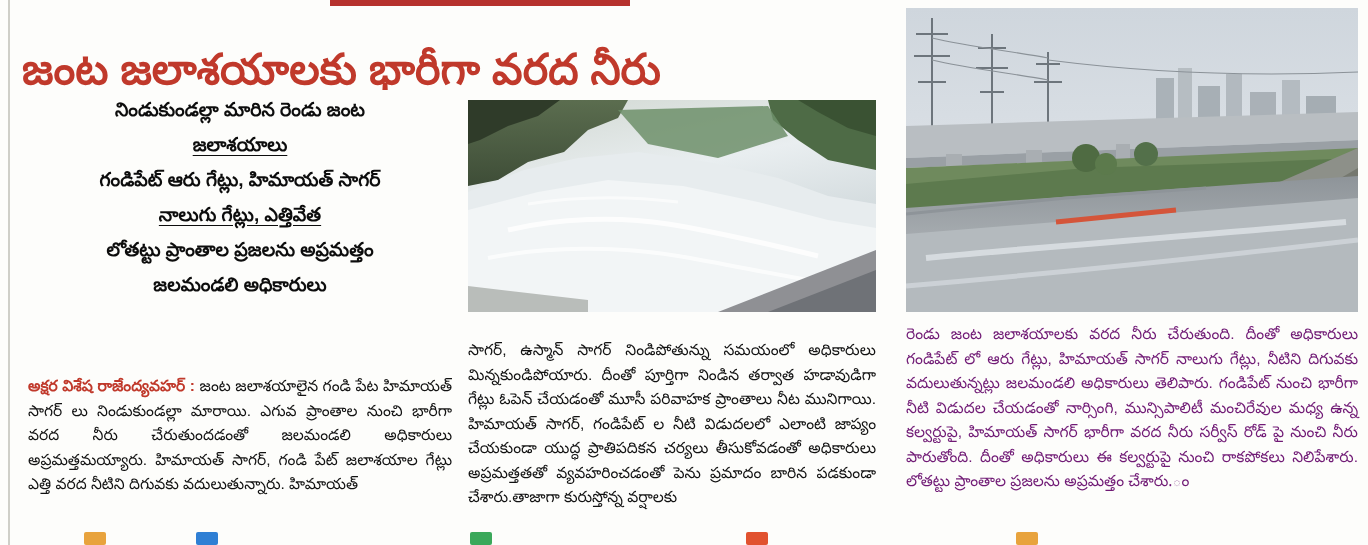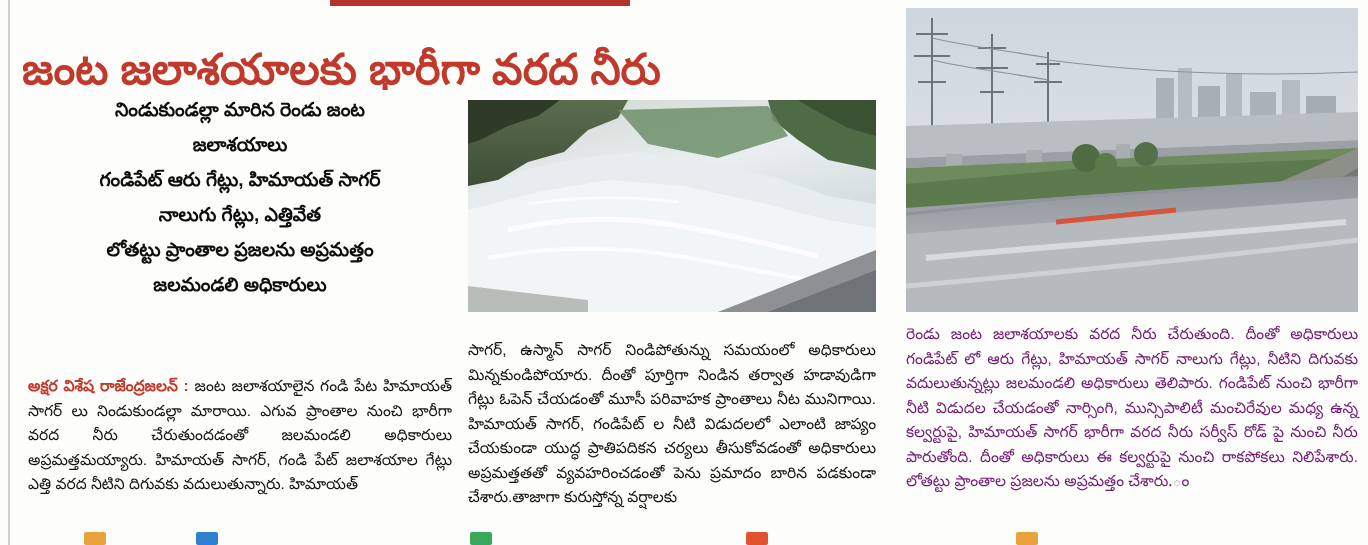--- a/index.html
+++ b/index.html
@@ -61,20 +61,21 @@
     text-align: center;
     color: #0d0d0d;
   }
   .standfirst .sf-line {
     font-size: 19px;
     line-height: 35px;
     font-weight: bold;
     white-space: nowrap;
   }
   .standfirst .sf-line.underline {
+    text-decoration: underline;
     text-underline-offset: 4px;
   }
   
   .col-left-body {
     position: absolute;
     left: 28px;
     top: 374px;
     width: 424px;
     font-size: 15.5px;
     line-height: 24.5px;
@@ -263,21 +264,21 @@
       <circle cx="200" cy="156" r="11" fill="#5c7a4c"></circle>
       <circle cx="240" cy="146" r="12" fill="#53704a"></circle>
     </svg>
   </div>
 
   <div class="col-mid-body">సాగర్, ఉస్మాన్ సాగర్ నిండిపోతున్ను సమయంలో అధికారులు మిన్నకుండిపోయారు. దీంతో పూర్తిగా నిండిన తర్వాత హడావుడిగా గేట్లు ఓపెన్ చేయడంతో మూసీ పరివాహక ప్రాంతాలు నీట మునిగాయి. హిమాయత్ సాగర్, గండిపేట్ ల నీటి విడుదలలో ఎలాంటి జాప్యం చేయకుండా యుద్ధ ప్రాతిపదికన చర్యలు తీసుకోవడంతో అధికారులు అప్రమత్తతతో వ్యవహరించడంతో పెను ప్రమాదం బారిన పడకుండా చేశారు.తాజాగా కురుస్తోన్న వర్షాలకు</div>
 
   <div class="col-right-body">రెండు జంట జలాశయాలకు వరద నీరు చేరుతుంది. దీంతో అధికారులు గండిపేట్ లో ఆరు గేట్లు, హిమాయత్ సాగర్ నాలుగు గేట్లు, నీటిని దిగువకు వదులుతున్నట్లు జలమండలి అధికారులు తెలిపారు. గండిపేట్ నుంచి భారీగా నీటి విడుదల చేయడంతో నార్సింగి, మున్సిపాలిటీ మంచిరేవుల మధ్య ఉన్న కల్వర్టుపై, హిమాయత్ సాగర్ భారీగా వరద నీరు సర్వీస్ రోడ్ పై నుంచి నీరు పారుతోంది. దీంతో అధికారులు ఈ కల్వర్టుపై నుంచి రాకపోకలు నిలిపేశారు. లోతట్టు ప్రాంతాల ప్రజలను అప్రమత్తం చేశారు.ం</div>
 
   <div class="col-left-body">
-    <span class="byline">అక్షర విశేష రాజేంద్రజలన్ :</span><span> జంట జలాశయాలైన గండి పేట హిమాయత్ సాగర్ లు నిండుకుండల్లా మారాయి. ఎగువ ప్రాంతాల నుంచి భారీగా వరద నీరు చేరుతుందడంతో జలమండలి అధికారులు అప్రమత్తమయ్యారు. హిమాయత్ సాగర్, గండి పేట్ జలాశయాల గేట్లు ఎత్తి వరద నీటిని దిగువకు వదులుతున్నారు. హిమాయత్</span>
+    <span class="byline">అక్షర విశేష రాజేంద్యవహర్ :</span><span> జంట జలాశయాలైన గండి పేట హిమాయత్ సాగర్ లు నిండుకుండల్లా మారాయి. ఎగువ ప్రాంతాల నుంచి భారీగా వరద నీరు చేరుతుందడంతో జలమండలి అధికారులు అప్రమత్తమయ్యారు. హిమాయత్ సాగర్, గండి పేట్ జలాశయాల గేట్లు ఎత్తి వరద నీటిని దిగువకు వదులుతున్నారు. హిమాయత్</span>
   </div>
 
   <div class="bottom-row">
     <div class="chip" style="left:84px;background:#e8a33d;"></div>
     <div class="chip" style="left:196px;background:#2f7fd4;"></div>
     <div class="chip" style="left:470px;background:#3aa85a;"></div>
     <div class="chip" style="left:746px;background:#e1522f;"></div>
     <div class="chip" style="left:1016px;background:#e8a33d;"></div>
   </div>
 

